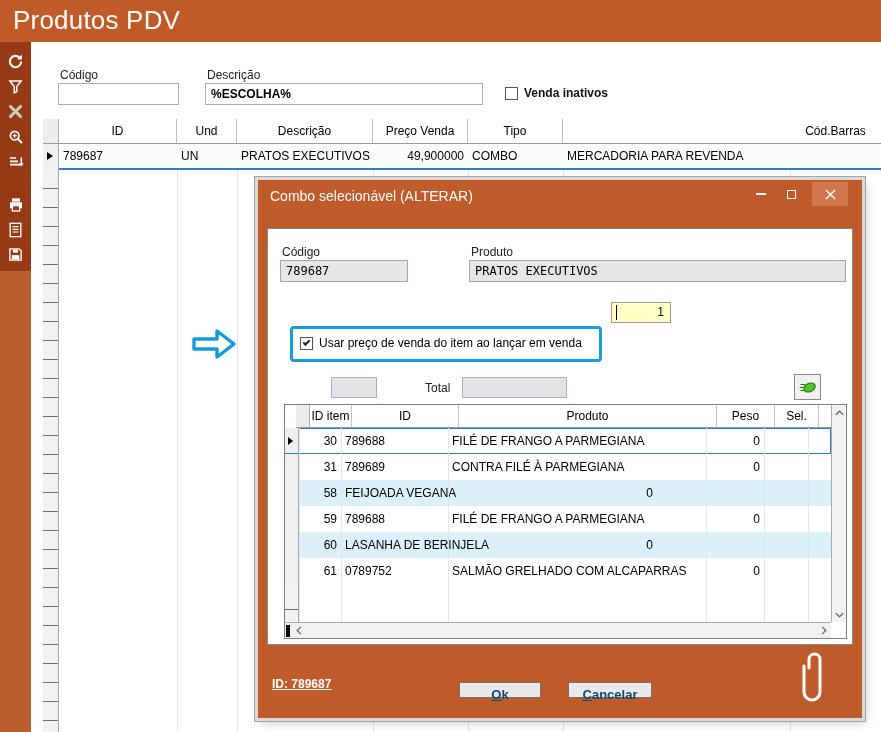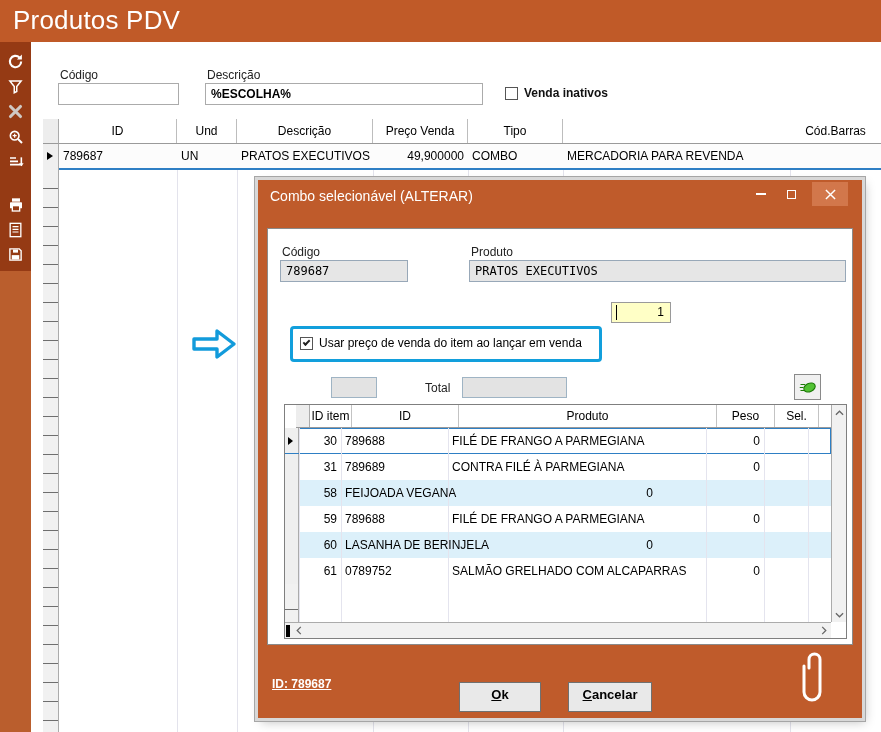--- a/index.html
+++ b/index.html
@@ -101,22 +101,22 @@
   .vscroll { position:absolute; right:0; top:0; width:15px; height:217px; background:#f1f1f1;
              border-left:1px solid #ababab; }
   .hscroll { position:absolute; left:0; bottom:0; width:546px; height:16px; background:#f1f1f1;
              border-top:1px solid #ababab; }
   .sarrow { position:absolute; width:11px; height:11px; display:flex; align-items:center; justify-content:center; cursor:pointer; }
   .blackmark { position:absolute; left:1px; top:2px; width:4px; height:12px; background:#000; }
 
   
   .idlink { position:absolute; left:14px; top:497px; font-size:12px; font-weight:600; color:#fff;
             text-decoration:underline; cursor:pointer; }
-  .btn { position:absolute; top:502px; height:30px; background:#e9e9e9; border:1px solid #707070;
-         font-size:13px; font-weight:700; color:#000000; text-align:center; cursor:pointer; }
+  .btn { position:absolute; top:502px; height:16px; background:#e9e9e9; border:1px solid #707070;
+         font-size:13px; font-weight:700; color:#0c4a6e; text-align:center; cursor:pointer; }
   .btn span { display:block; line-height:24px; }
   .btn span::first-letter { text-decoration:underline; }
   .btn-ok { left:201px; width:82px; }
   .btn-cancel { left:310px; width:84px; }
   .clip { position:absolute; left:543px; top:468px; }
 
   .hl-arrow { position:absolute; left:191px; top:327px; }
 </style>
 </head>
 <body>

